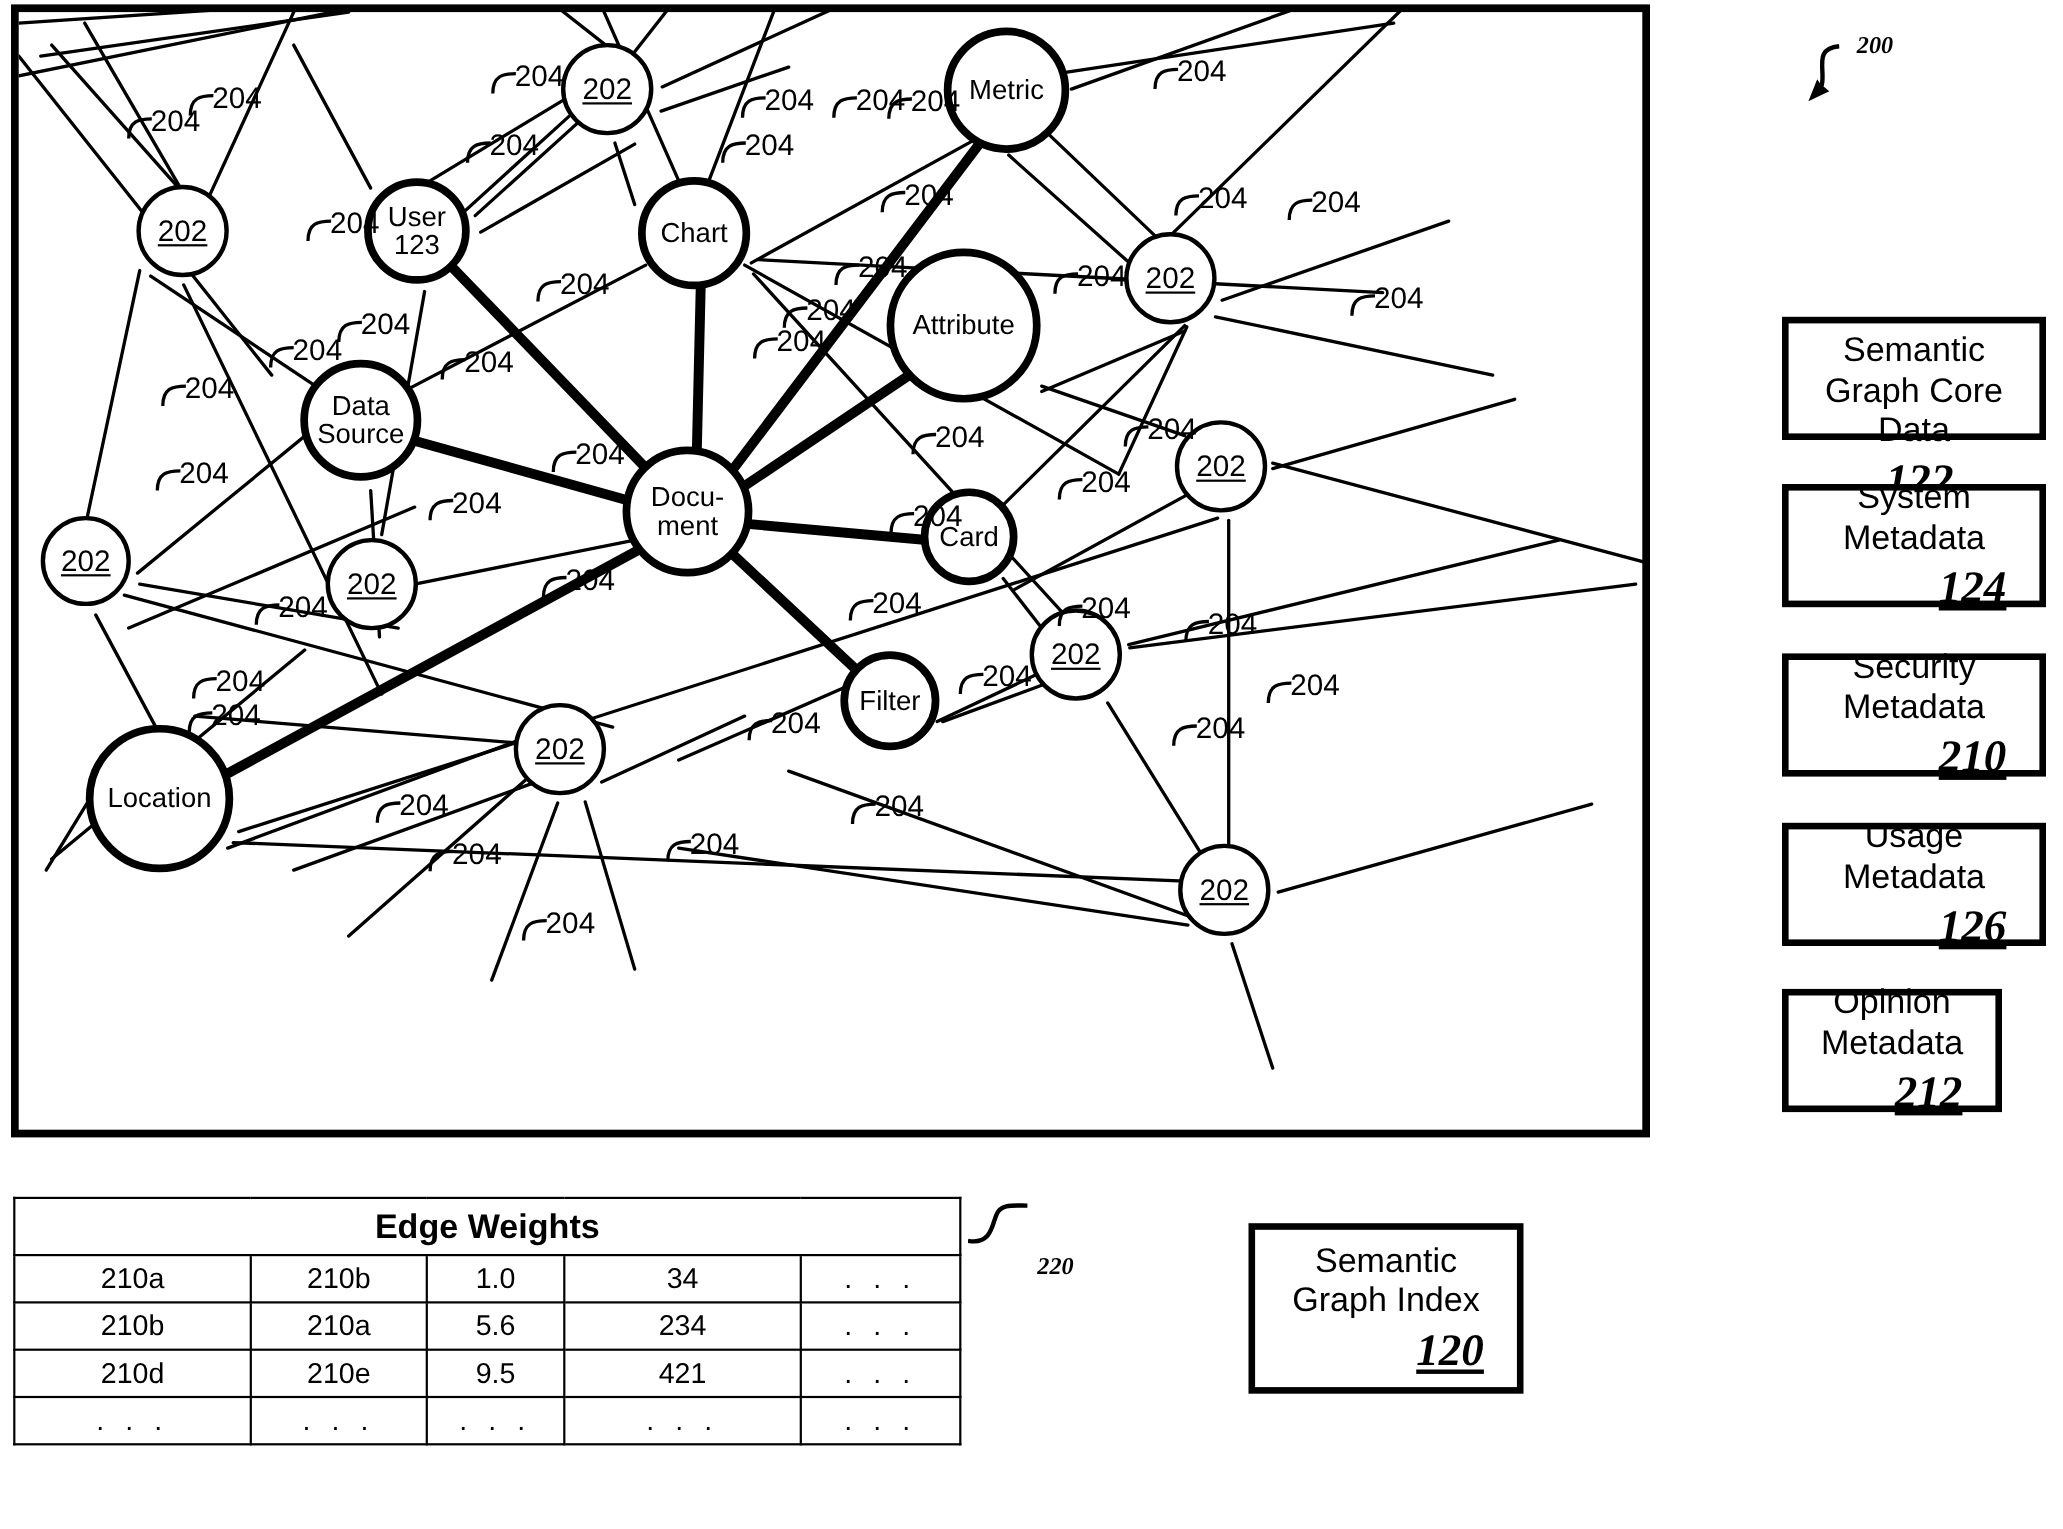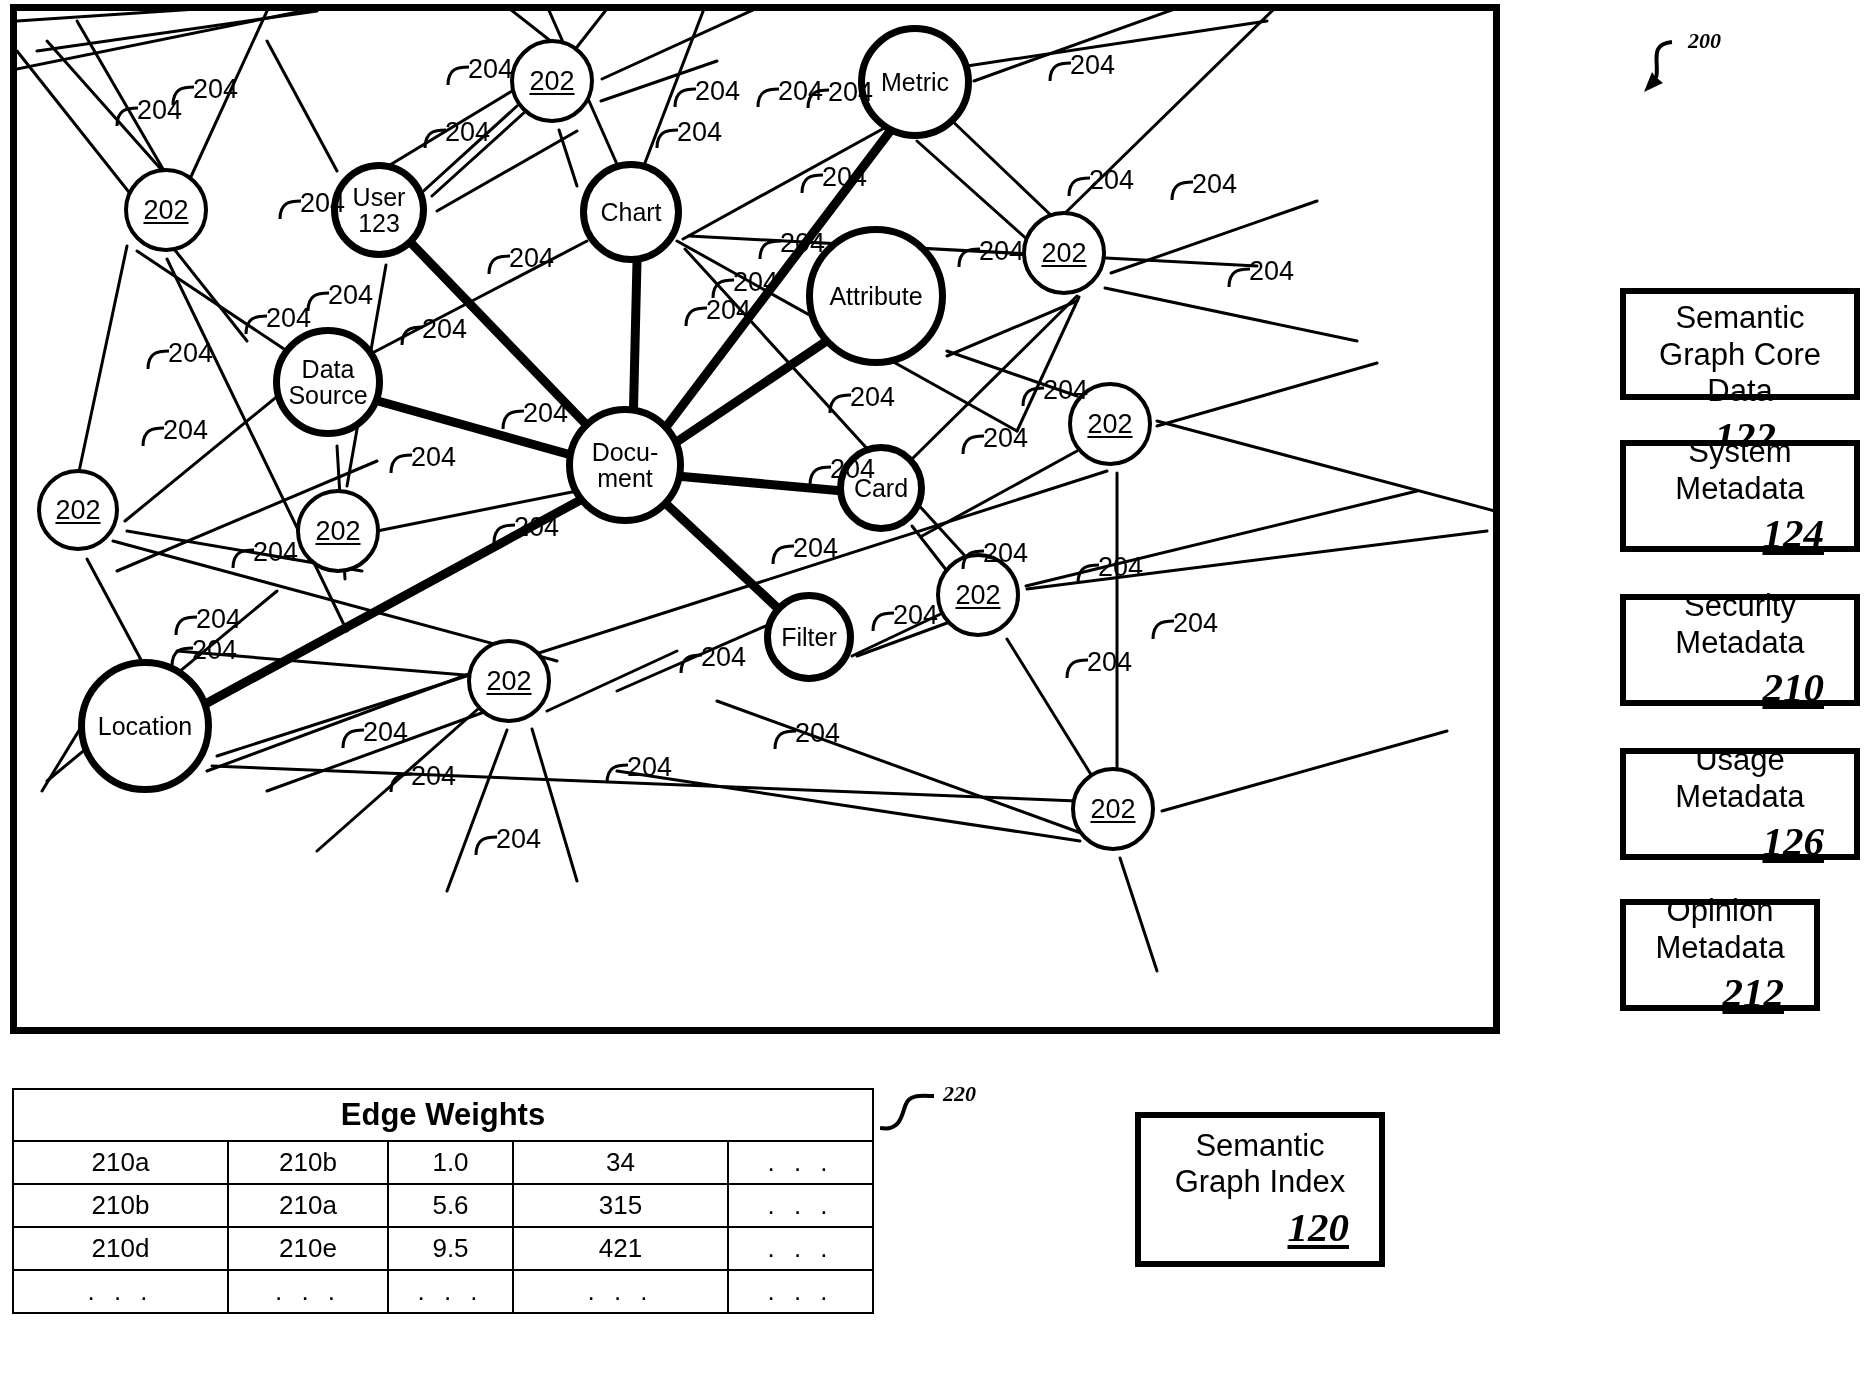--- a/index.html
+++ b/index.html
@@ -343,21 +343,21 @@
 
   <svg style="position:absolute;left:1630px;top:30px;" width="80" height="80">
     <path d="M42,12 C18,14 30,34 26,48" stroke="#000" stroke-width="4" fill="none"></path>
     <path d="M26,48 L22,42 L14,62 L33,53 L27,48 Z" fill="#000"></path>
   </svg>
   <div class="ref-num" style="left:1688px;top:28px;">200</div>
 
   <svg style="position:absolute;left:880px;top:1078px;" width="110" height="60">
     <path d="M0,50 C22,54 22,34 26,26 C30,16 42,18 54,18" stroke="#000" stroke-width="4" fill="none"></path>
   </svg>
-  <div class="ref-num" style="left:943px;top:1081px;">220</div>
+  <div class="ref-num" style="left:943px;top:1138px;">220</div>
 
   <table id="edge-table">
     <colgroup>
         <col class="c0">
         <col class="c1">
         <col class="c2">
         <col class="c3">
         <col class="c4">
       </colgroup>
     <tbody id="table-body">
@@ -368,21 +368,21 @@
           <td>210a</td>
           <td>210b</td>
           <td>1.0</td>
           <td>34</td>
           <td class="dots">. . .</td>
         </tr>
         <tr>
           <td>210b</td>
           <td>210a</td>
           <td>5.6</td>
-          <td>315</td>
+          <td>234</td>
           <td class="dots">. . .</td>
         </tr>
         <tr>
           <td>210d</td>
           <td>210e</td>
           <td>9.5</td>
           <td>421</td>
           <td class="dots">. . .</td>
         </tr>
         <tr>

